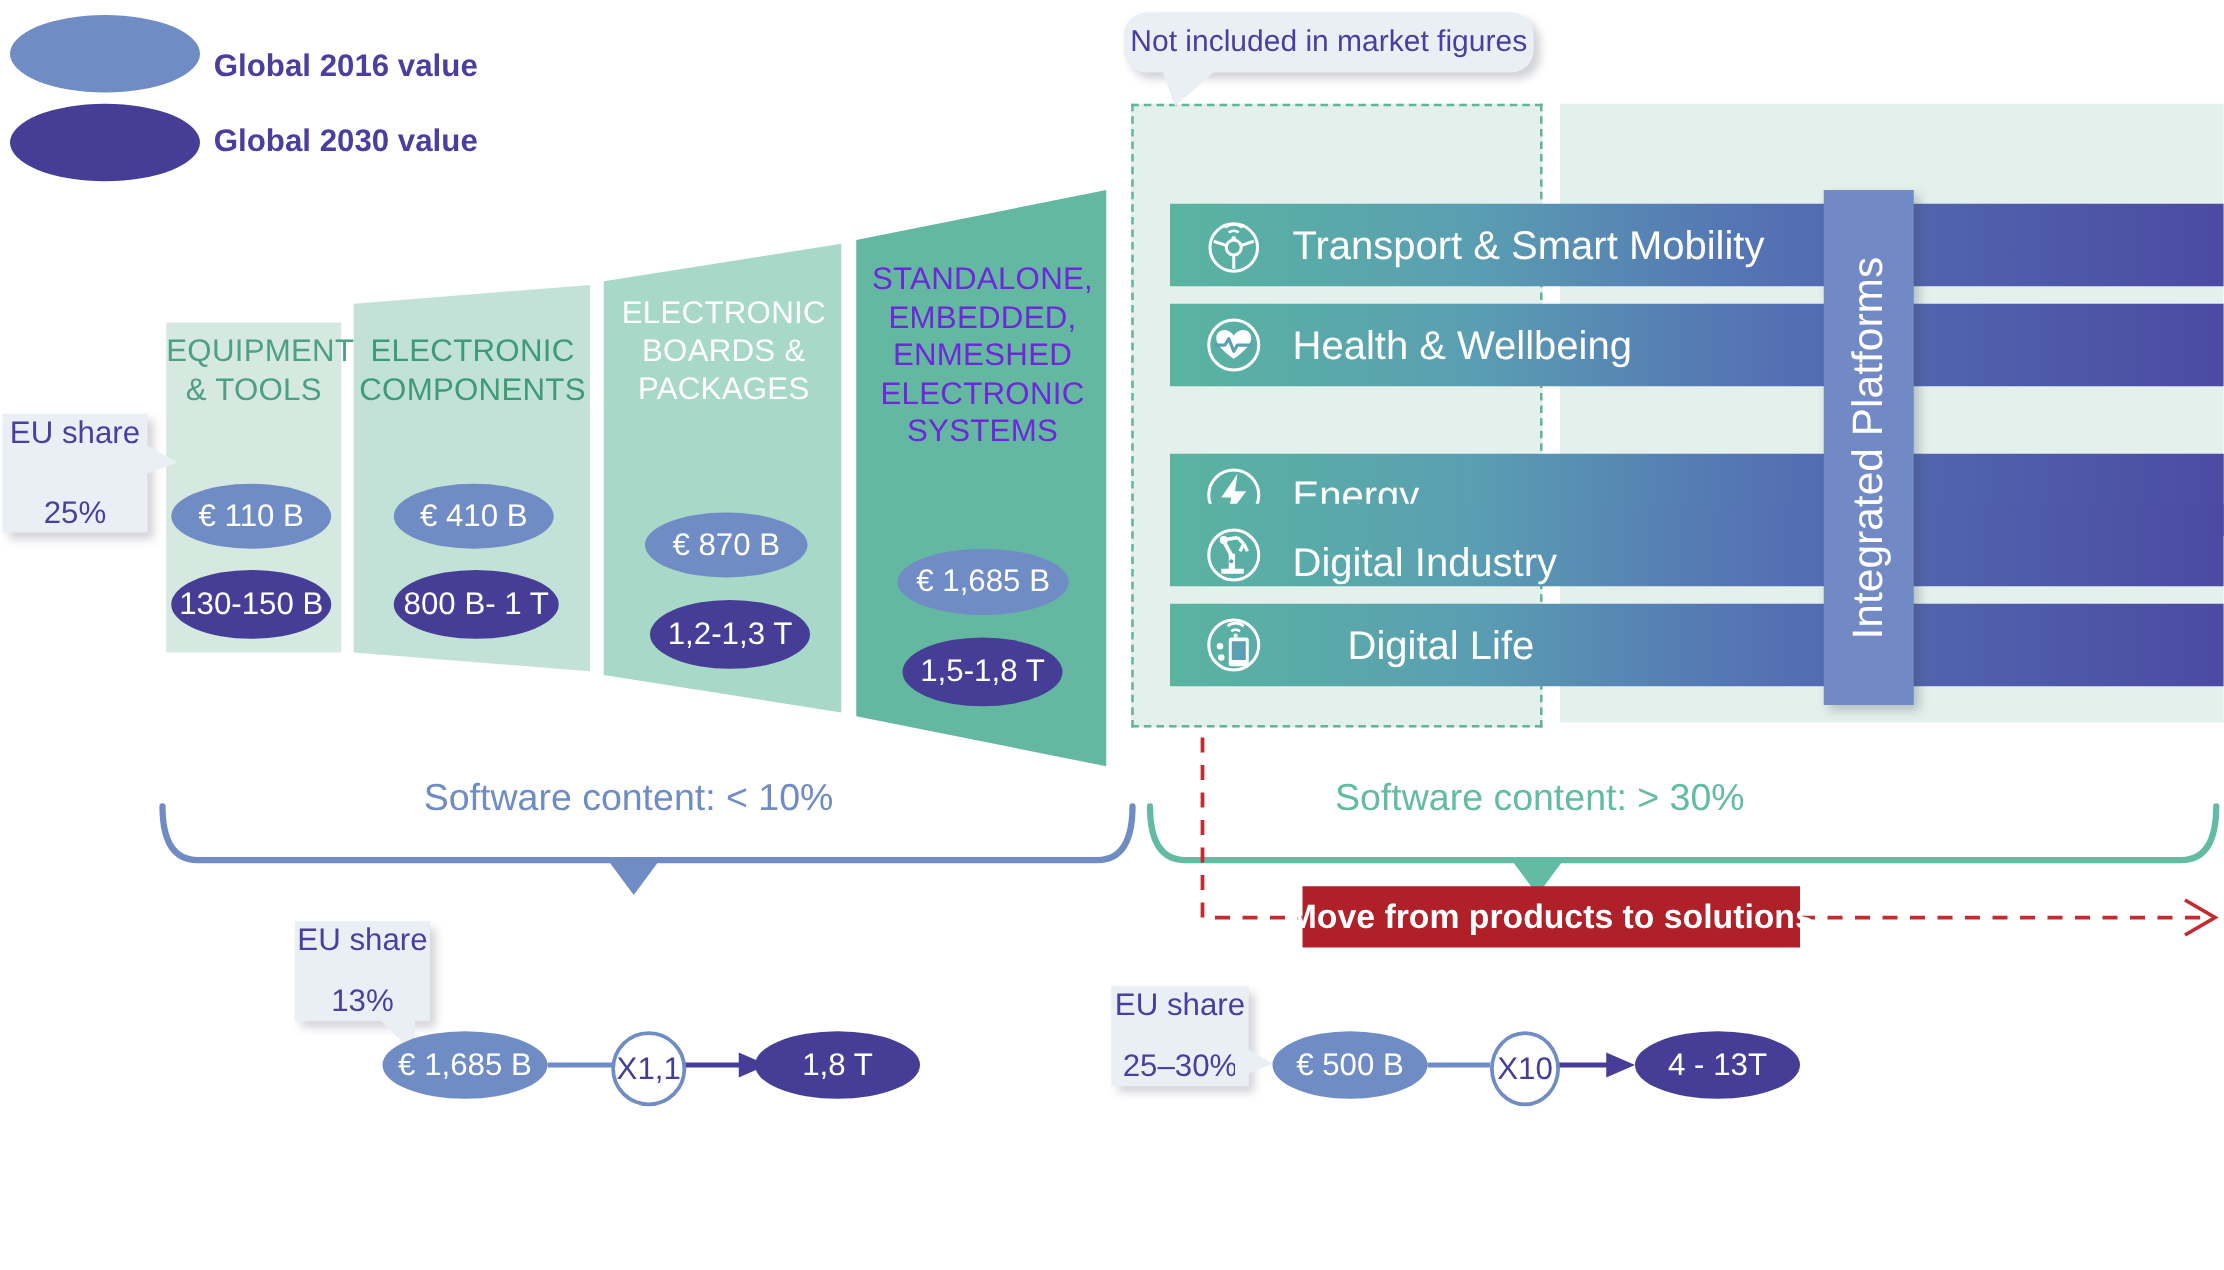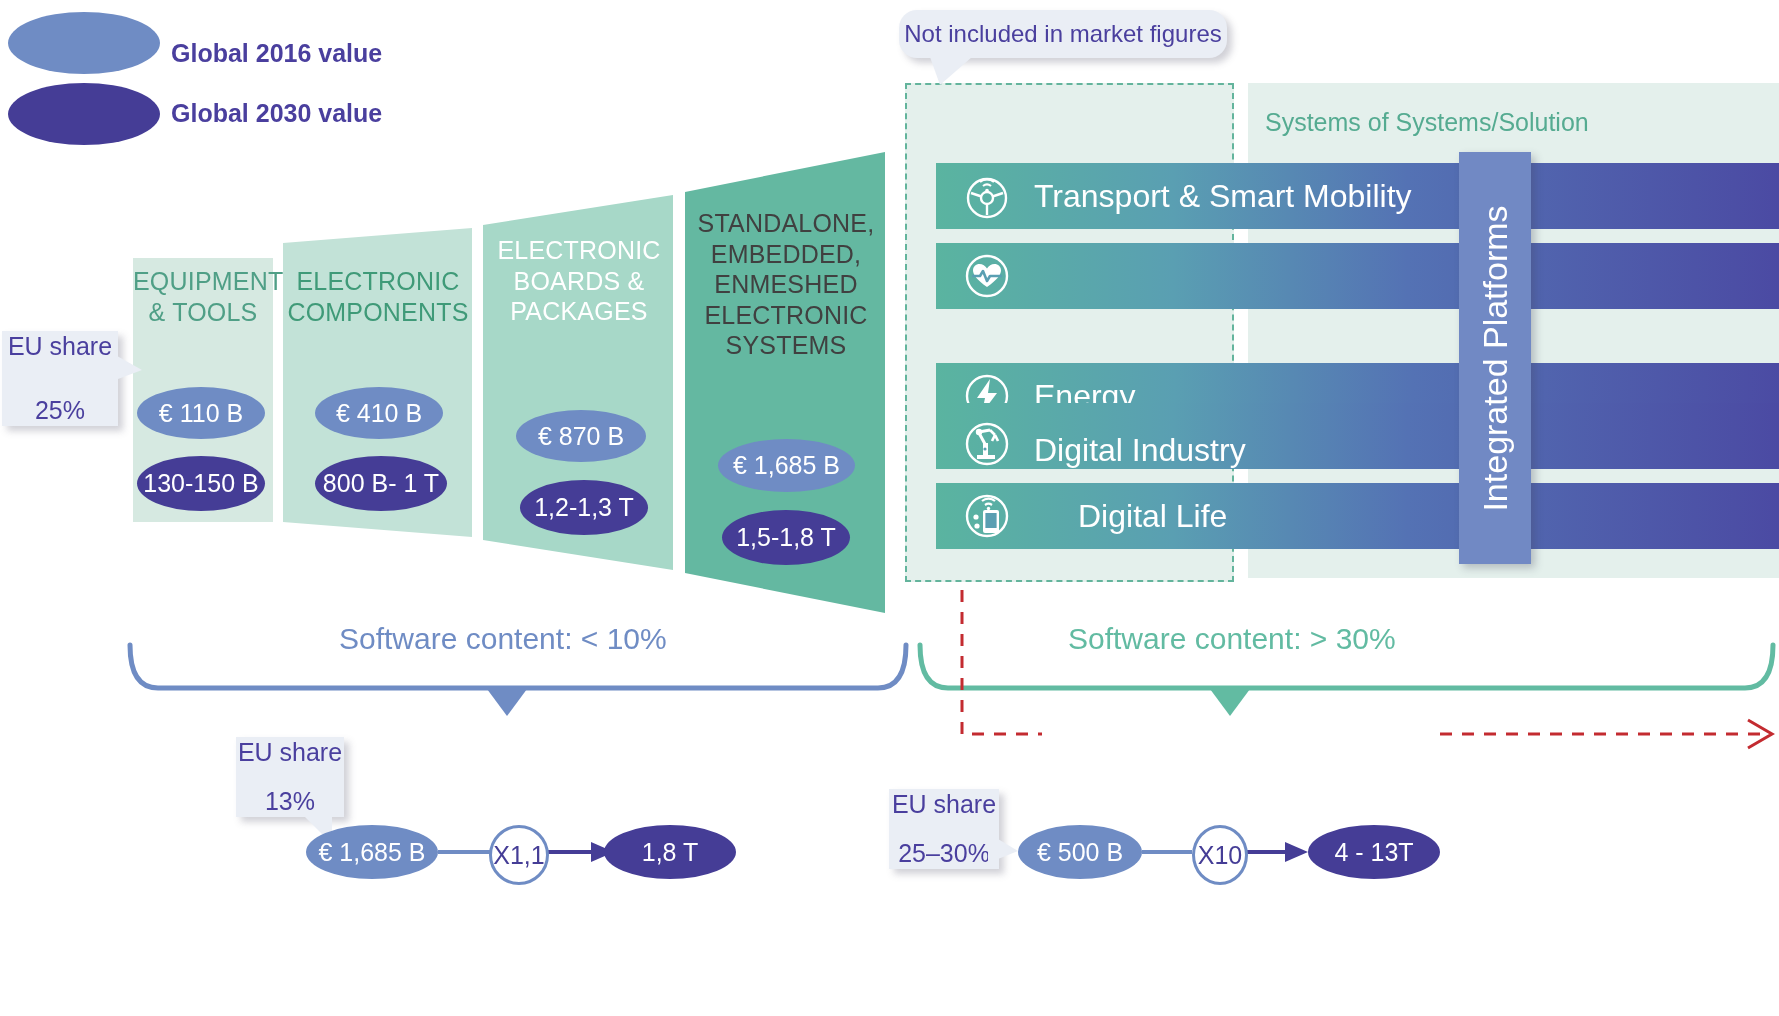--- a/index.html
+++ b/index.html
@@ -130,21 +130,21 @@
     <polygon points="685,192 885,152 885,613 685,573" fill="#64b8a1"></polygon>
   </svg>
 
   <div class="panel-label" style="left:133px;top:266px;width:140px;color:#4f9f86;">EQUIPMENT
 &amp; TOOLS</div>
   <div class="panel-label" style="left:283px;top:266px;width:190px;color:#3f9a78;">ELECTRONIC
 COMPONENTS</div>
   <div class="panel-label" style="left:483px;top:235px;width:192px;color:#ffffff;">ELECTRONIC
 BOARDS &amp;
 PACKAGES</div>
-  <div class="panel-label" style="left:685px;top:208px;width:202px;color:#404040;">STANDALONE,
+  <div class="panel-label" style="left:685px;top:208px;width:202px;color:#6d28d9;">STANDALONE,
 EMBEDDED,
 ENMESHED
 ELECTRONIC
 SYSTEMS</div>
 
   <div class="ell light" style="left:137px;top:387px;width:128px;height:52px;">€ 110 B</div>
   <div class="ell dark" style="left:137px;top:456px;width:128px;height:55px;">130-150 B</div>
 
   <div class="ell light" style="left:315px;top:387px;width:128px;height:52px;">€ 410 B</div>
   <div class="ell dark" style="left:315px;top:456px;width:132px;height:55px;">800 B- 1 T</div>
@@ -159,21 +159,20 @@
     <span class="l1">EU share</span>
     <span class="l2">25%</span>
   </div>
   <svg class="abs" style="left:110px;top:352px;" width="40" height="40">
     <polygon points="0,0 32,18 0,30" fill="#eaeef5"></polygon>
   </svg>
 
   <div class="sos-box" style="left:1248px;top:83px;width:531px;height:495px;"></div>
   <div class="fis-box" style="left:905px;top:83px;width:325px;height:495px;"></div>
 
-  <div class="grp-title" style="left:1265px;top:108px;">Systems of Systems/Solution</div>
 
   <div class="callout" style="left:899px;top:10px;width:328px;height:48px;justify-content:center;border-radius:18px;">
     <span class="l1" style="font-size:24px;">Not included in market figures</span>
   </div>
   <svg class="abs" style="left:930px;top:57px;" width="50" height="34">
     <polygon points="0,0 42,0 10,28" fill="#eaeef5"></polygon>
   </svg>
 
   <div class="appbar" style="left:936px;top:163px;width:843px;">
     <svg class="ico" viewBox="0 0 50 50">
@@ -188,20 +187,21 @@
     </svg>
     <span class="lbl">Transport &amp; Smart Mobility</span>
   </div>
 
   <div class="appbar" style="left:936px;top:243px;width:843px;">
     <svg class="ico" viewBox="0 0 50 50">
       <circle cx="25" cy="25" r="20" fill="none" stroke="#fff" stroke-width="2.4"></circle>
       <path d="M25 36 C15 29 11 23.5 11 19.5 C11 15.5 14 13 17.5 13 C20.5 13 23.5 15 25 17.5 C26.5 15 29.5 13 32.5 13 C36 13 39 15.5 39 19.5 C39 23.5 35 29 25 36 Z" fill="#fff"></path>
       <path d="M10 25 L18 25 L21 20 L25 30 L28 25 L40 25" fill="none" stroke="#5a9fb2" stroke-width="2.6" stroke-linejoin="round"></path>
     </svg>
+    <span class="lbl">Health &amp; Wellbeing</span>
   </div>
 
   <div class="appbar" style="left:936px;top:323px;width:853px;margin-top:40px;">
     <svg class="ico" viewBox="0 0 50 50">
       <circle cx="25" cy="25" r="20" fill="none" stroke="#fff" stroke-width="2.4"></circle>
       <polygon points="28,8 15,27 23,27 20,42 35,22 26,22" fill="#fff"></polygon>
     </svg>
     <span class="lbl">Energy</span>
   </div>
 
@@ -250,20 +250,23 @@
 
   <div class="sw-label sw-blue" style="left:339px;top:622px;">Software content: &lt; 10%</div>
   <div class="sw-label sw-green" style="left:1068px;top:622px;">Software content: &gt; 30%</div>
 
   <svg class="abs" style="left:0;top:580px;" width="1779" height="200">
     <path d="M962,10 L962,154 L1042,154" fill="none" stroke="#c32b30" stroke-width="3" stroke-dasharray="12,10"></path>
     <path d="M1440,154 L1762,154" fill="none" stroke="#c32b30" stroke-width="3" stroke-dasharray="12,10"></path>
     <path d="M1748,140 L1772,154 L1748,168" fill="none" stroke="#c32b30" stroke-width="3"></path>
   </svg>
 
+  <div class="redbox" style="left:1042px;top:709px;width:398px;height:49px;">
+    <span>Move from products to solutions</span>
+  </div>
 
   <div class="callout" style="left:236px;top:737px;width:108px;height:80px;">
     <span class="l1">EU share</span>
     <span class="l2">13%</span>
   </div>
   <svg class="abs" style="left:300px;top:812px;" width="46" height="38">
     <polygon points="0,0 32,0 32,32" fill="#eaeef5"></polygon>
   </svg>
 
   <svg class="abs" style="left:0;top:820px;" width="900" height="130">

